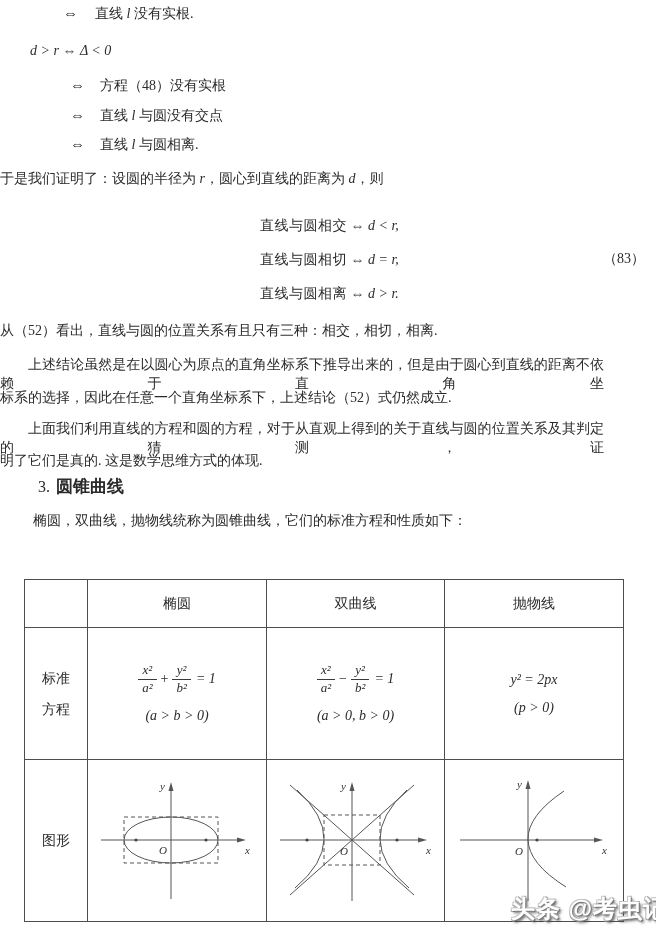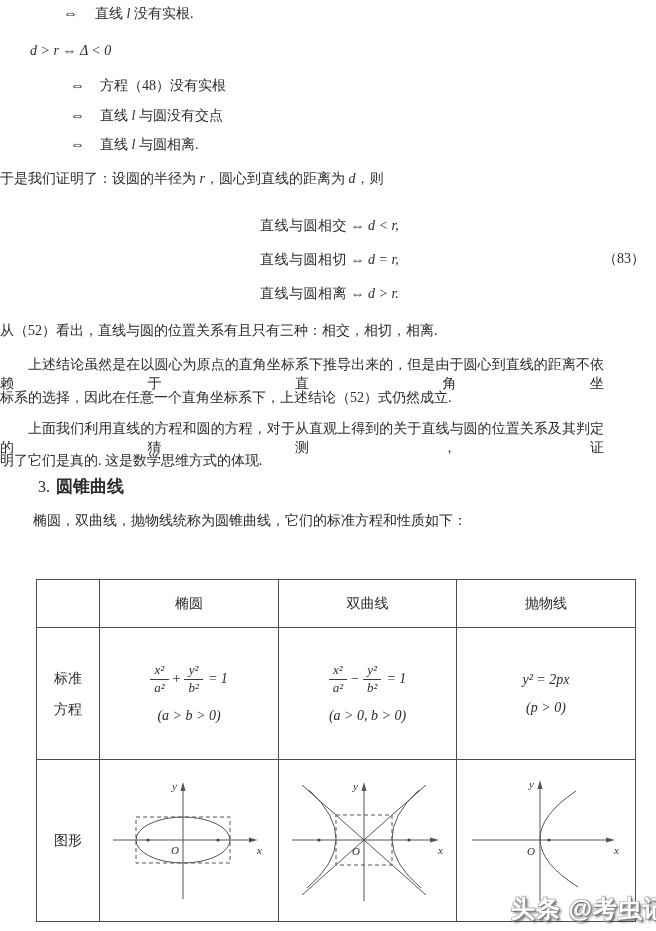--- a/index.html
+++ b/index.html
@@ -14,21 +14,21 @@
   .arrow{display:inline-block;font-size:15px;}
   .gap17{margin-right:17px;}
   .gap15{margin-right:15px;}
   .jline{width:604px;font-size:14px;line-height:19px;text-align:justify;text-align-last:justify;white-space:normal;}
   .indent{text-indent:2em;}
   .eqline{font-size:14px;line-height:19px;white-space:nowrap;}
   .eqname{letter-spacing:0.5px;}
   .heading{font-size:16px;white-space:nowrap;}
   .heading .title{font-weight:bold;font-size:17px;margin-left:6px;}
   
-  table.conics{border-collapse:collapse;table-layout:fixed;position:absolute;left:36px;top:579px;width:599px;height:343px;border-radius:32px;}
+  table.conics{border-collapse:collapse;table-layout:fixed;position:absolute;left:24px;top:579px;width:599px;height:343px;border-radius:32px;}
   table.conics td{border:1px solid #4d4d4d;text-align:center;vertical-align:middle;font-size:14px;padding:0;}
   .cell2line{line-height:31px;}
   .rowlabel{line-height:31px;}
   
   .frac{display:inline-block;vertical-align:-9px;font-style:italic;font-size:13px;line-height:1.15;}
   .frac .num{display:block;border-bottom:1px solid #3a3a3a;padding:0 4px 1px;}
   .frac .den{display:block;padding:1px 4px 0;}
   .fopr{display:inline-block;margin:0 4px;font-size:14px;}
   .frhs{display:inline-block;margin-left:5px;font-style:italic;font-size:14px;}
   .constraint{display:block;margin-top:12px;font-style:italic;font-size:14px;}

